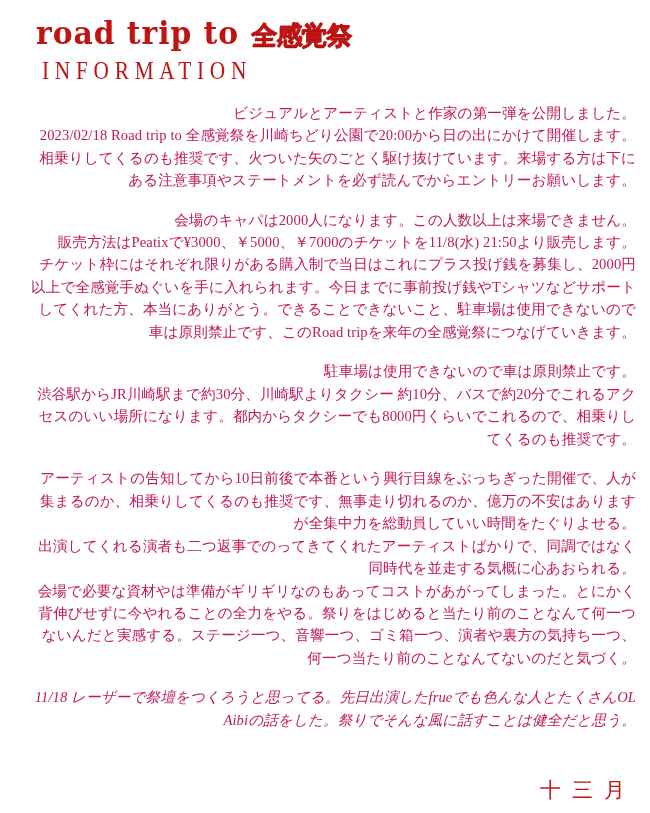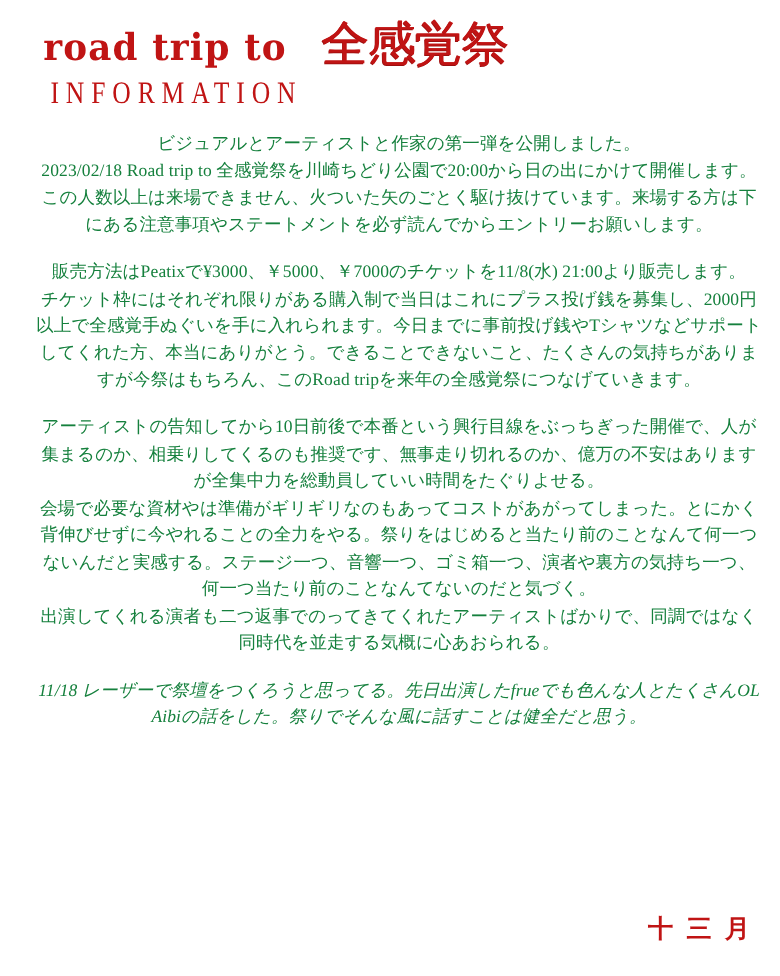--- a/index.html
+++ b/index.html
@@ -45,25 +45,25 @@
     font-size: 31px;
     letter-spacing: 1px;
     
     transform: scaleX(0.96);
     transform-origin: left center;
     display: inline-block;
   }
 
   .title-jp {
     font-family: "DejaVu Serif", "Liberation Serif", serif;
-    font-weight: 400;
-    font-size: 40px;
+    font-weight: 700;
+    font-size: 26px;
     letter-spacing: -1px;
     display: inline-block;
-    margin-left: 20px;
+    margin-left: 4px;
     text-shadow: 0.6px 0 0 #c01414, -0.4px 0.5px 0 #9c0f0f;
   }
 
   .subtitle {
     color: #c01414;
     font-family: "Liberation Serif", "DejaVu Serif", serif;
     font-size: 26px;
     font-weight: 400;
     letter-spacing: 7px;
     margin-top: 4px;
@@ -77,45 +77,45 @@
   
   .body-copy {
     margin: 16px 0 0 0;
     padding: 0 14px 0 29px;
   }
 
   .para {
     font-size: 14.6px;
     line-height: 1.54;
     margin: 16px 0 17px 0;
-    text-align: center;
-    color: #15803d;
+    text-align: right;
+    color: #be185d;
     letter-spacing: 0.1px;
     word-break: break-all;
     overflow-wrap: anywhere;
   }
 
   .para:last-child {
     margin-bottom: 0;
     font-style: italic;
   }
 
   .para .ln {
     display: block;
   }
 
   
   .footer-mark {
     position: absolute;
     right: 14px;
-    bottom: 25px;
+    bottom: 9px;
     color: #c01414;
     font-family: "DejaVu Serif", "Liberation Serif", serif;
     font-size: 21px;
-    font-weight: 700;
+    font-weight: 400;
     letter-spacing: 11px;
     white-space: nowrap;
   }
   .footer-mark span { display: inline-block; }
 </style>
 </head>
 <body>
 
 <div class="page">
 
@@ -124,35 +124,38 @@
       <span class="title-latin">road trip to</span><span class="title-jp">全感覚祭</span>
     </div>
     <div class="subtitle" style="color: rgb(192, 20, 20);">INFORMATION</div>
   </div>
 
   <div class="body-copy">
 
     <p class="para">
       <span class="ln">ビジュアルとアーティストと作家の第一弾を公開しました。</span>
       <span class="ln">2023/02/18 Road trip to 全感覚祭を川崎ちどり公園で20:00から日の出にかけて開催します。</span>
-      <span class="ln">この人数以上は来場できません、火ついた矢のごとく駆け抜けています。来場する方は下にある注意事項やステートメントを必ず読んでからエントリーお願いします。</span>
+      <span class="ln">相乗りしてくるのも推奨です、火ついた矢のごとく駆け抜けています。来場する方は下にある注意事項やステートメントを必ず読んでからエントリーお願いします。</span>
     </p>
 
     <p class="para">
-      <span class="ln">販売方法はPeatixで¥3000、￥5000、￥7000のチケットを11/8(水) 21:00より販売します。</span>
-      <span class="ln">チケット枠にはそれぞれ限りがある購入制で当日はこれにプラス投げ銭を募集し、2000円以上で全感覚手ぬぐいを手に入れられます。今日までに事前投げ銭やTシャツなどサポートしてくれた方、本当にありがとう。できることできないこと、たくさんの気持ちがありますが今祭はもちろん、このRoad tripを来年の全感覚祭につなげていきます。</span>
+      <span class="ln">会場のキャパは2000人になります。この人数以上は来場できません。</span>
+      <span class="ln">販売方法はPeatixで¥3000、￥5000、￥7000のチケットを11/8(水) 21:50より販売します。</span>
+      <span class="ln">チケット枠にはそれぞれ限りがある購入制で当日はこれにプラス投げ銭を募集し、2000円以上で全感覚手ぬぐいを手に入れられます。今日までに事前投げ銭やTシャツなどサポートしてくれた方、本当にありがとう。できることできないこと、駐車場は使用できないので車は原則禁止です、このRoad tripを来年の全感覚祭につなげていきます。</span>
     </p>
 
     <p class="para">
+      <span class="ln">駐車場は使用できないので車は原則禁止です。</span>
+      <span class="ln">渋谷駅からJR川崎駅まで約30分、川崎駅よりタクシー 約10分、バスで約20分でこれるアクセスのいい場所になります。都内からタクシーでも8000円くらいでこれるので、相乗りしてくるのも推奨です。</span>
     </p>
 
     <p class="para">
       <span class="ln">アーティストの告知してから10日前後で本番という興行目線をぶっちぎった開催で、人が集まるのか、相乗りしてくるのも推奨です、無事走り切れるのか、億万の不安はありますが全集中力を総動員していい時間をたぐりよせる。</span>
+      <span class="ln">出演してくれる演者も二つ返事でのってきてくれたアーティストばかりで、同調ではなく同時代を並走する気概に心あおられる。</span>
       <span class="ln">会場で必要な資材やは準備がギリギリなのもあってコストがあがってしまった。とにかく背伸びせずに今やれることの全力をやる。祭りをはじめると当たり前のことなんて何一つないんだと実感する。ステージ一つ、音響一つ、ゴミ箱一つ、演者や裏方の気持ち一つ、何一つ当たり前のことなんてないのだと気づく。</span>
-      <span class="ln">出演してくれる演者も二つ返事でのってきてくれたアーティストばかりで、同調ではなく同時代を並走する気概に心あおられる。</span>
     </p>
 
     <p class="para">
       <span class="ln">11/18 レーザーで祭壇をつくろうと思ってる。先日出演したfrueでも色んな人とたくさんOLAibiの話をした。祭りでそんな風に話すことは健全だと思う。</span>
     </p>
 
   </div>
 
   <div class="footer-mark" style="color: rgb(192, 20, 20);">
     <span>十</span><span>三</span><span>月</span>

